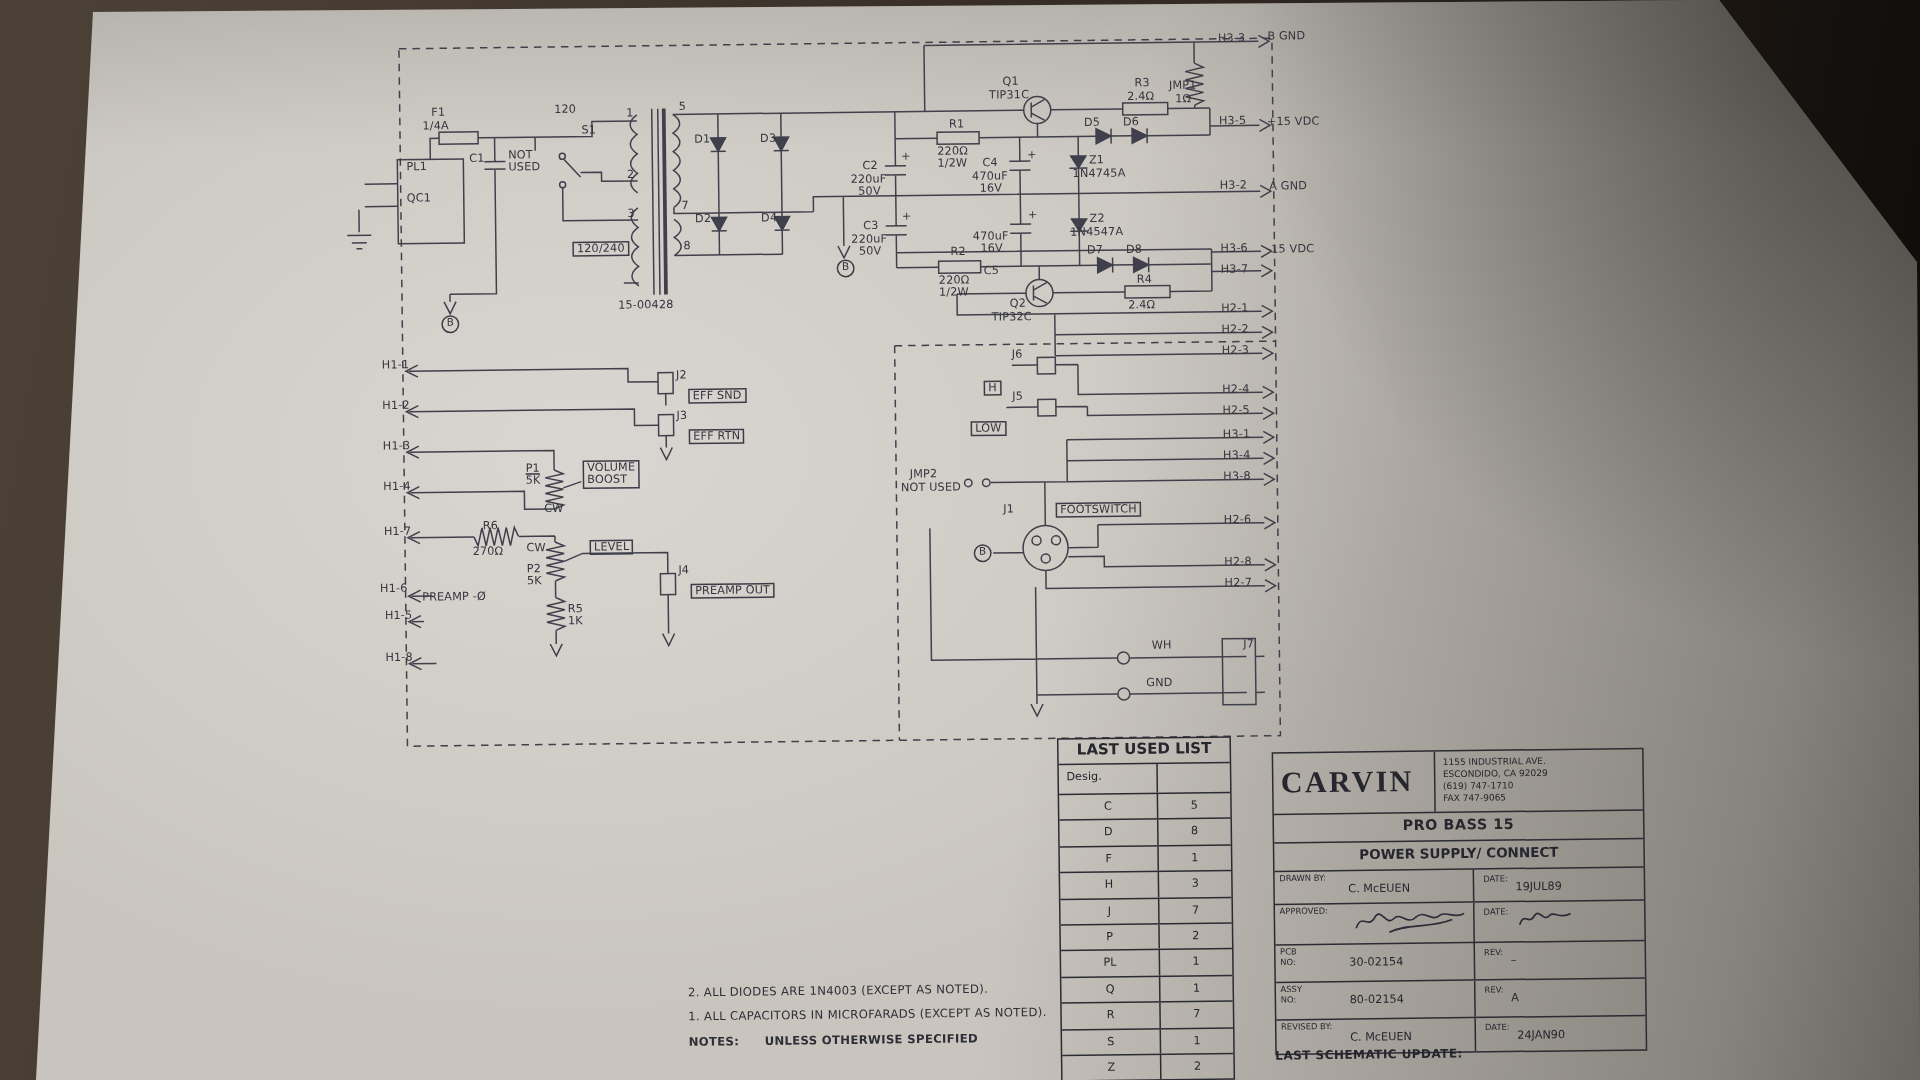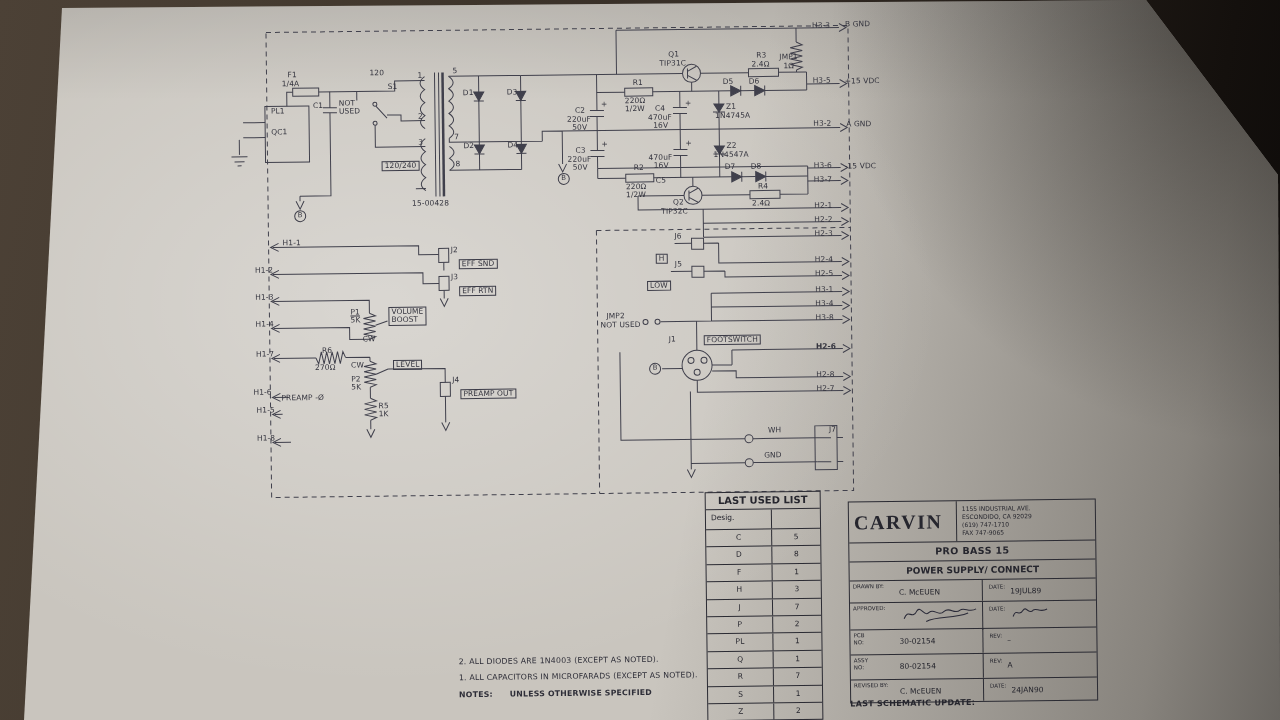--- a/index.html
+++ b/index.html
@@ -236,24 +236,24 @@
           <span class="lbl" style="left: 847px; top: 165px;">-15 VDC</span>
           <span class="lbl" style="left: 816px; top: 178px;">H3-7</span>
           <span class="lbl" style="left: 816px; top: 204px;">H2-1</span>
           <span class="lbl" style="left: 816px; top: 218px;">H2-2</span>
           <span class="lbl" style="left: 816px; top: 232px;">H2-3</span>
           <span class="lbl" style="left: 816px; top: 258px;">H2-4</span>
           <span class="lbl" style="left: 816px; top: 272px;">H2-5</span>
           <span class="lbl" style="left: 816px; top: 288px;">H3-1</span>
           <span class="lbl" style="left: 816px; top: 302px; text-align: center;">H3-4</span>
           <span class="lbl" style="left: 816px; top: 316px;">H3-8</span>
-          <span class="lbl" style="left: 816px; top: 345px; font-weight: bold;">H2-6</span>
+          <span class="lbl" style="left: 816px; top: 345px;">H2-6</span>
           <span class="lbl" style="left: 816px; top: 373px;">H2-8</span>
           <span class="lbl" style="left: 816px; top: 387px;">H2-7</span>
-          <span class="lbl" style="left: 256px; top: 235px; margin-left: 28px;">H1-1</span>
+          <span class="lbl" style="left: 256px; top: 235px;">H1-1</span>
           <span class="lbl" style="left: 256px; top: 262px;">H1-2</span>
           <span class="lbl" style="left: 256px; top: 289px;">H1-3</span>
           <span class="lbl" style="left: 256px; top: 316px;">H1-4</span>
           <span class="lbl" style="left: 256px; top: 346px;">H1-7</span>
           <span class="lbl" style="left: 322px; top: 343px;">R6</span>
           <span class="lbl" style="left: 315px; top: 360px;">270Ω</span>
           <span class="lbl" style="left: 253px; top: 384px; text-align: right;">H1-6</span>
           <span class="lbl" style="left: 281px; top: 390px;">PREAMP -Ø</span>
           <span class="lbl" style="left: 256px; top: 402px;">H1-5</span>
           <span class="lbl" style="left: 256px; top: 430px;">H1-8</span>

